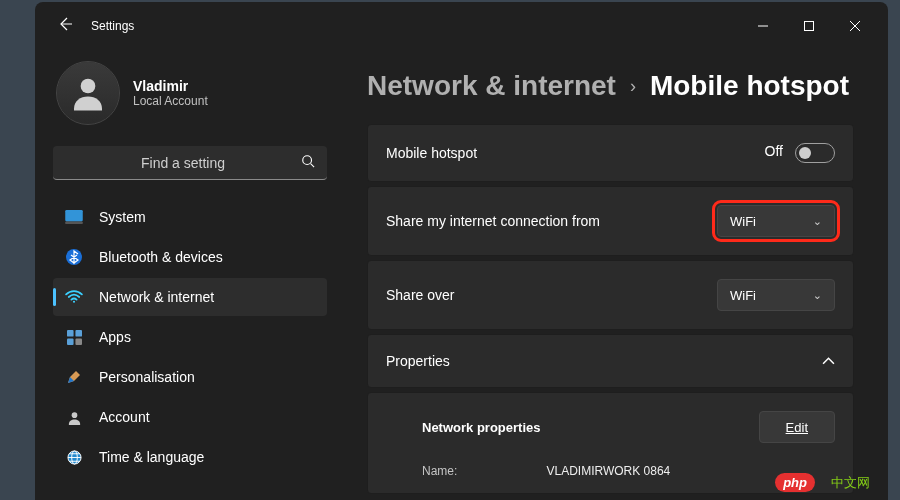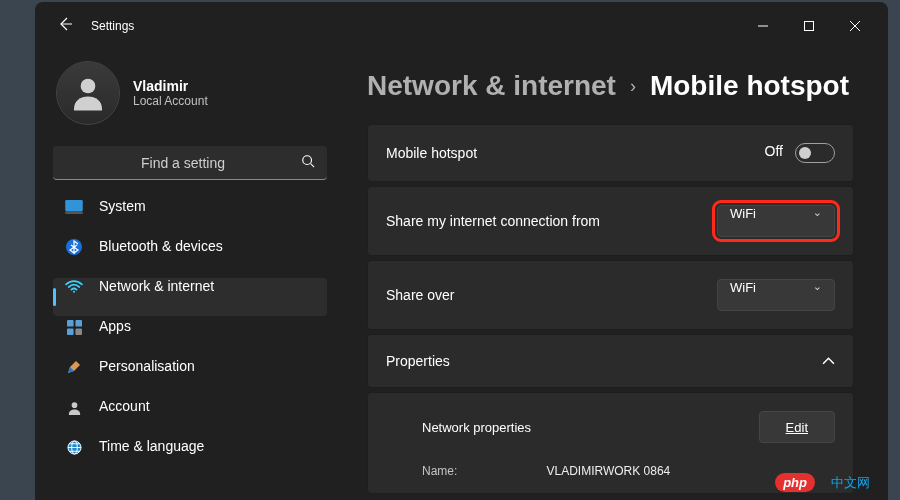--- a/index.html
+++ b/index.html
@@ -44,21 +44,21 @@
   }
   .search input {
     flex: 1; background: transparent; border: none; outline: none;
     color: #fff; font-size: 14px; text-align: center;
   }
   .search input::placeholder { color: #cfcfcf; }
   .search-icon { font-size: 14px; }
 
   .nav { display: flex; flex-direction: column; gap: 2px; padding: 0 4px; }
   .nav-item {
-    display: flex; align-items: flex-start; gap: 16px;
+    display: flex; align-items: center; gap: 16px;
     height: 38px; padding: 0 12px; border-radius: 4px;
     font-size: 14px; cursor: pointer; position: relative;
   }
   .nav-item.active { background: #2d2d2d; }
   .nav-item.active::before {
     content: ""; position: absolute; left: 0; top: 10px; bottom: 10px;
     width: 3px; background: #4cc2ff; border-radius: 2px;
   }
   .nav-icon { width: 18px; height: 18px; display: flex; align-items: center; justify-content: center; font-size: 15px; }
 
@@ -82,54 +82,54 @@
   .toggle {
     width: 40px; height: 20px; border-radius: 10px; border: 1px solid #a0a0a0;
     background: #2b2b2b; position: relative;
   }
   .toggle::after {
     content: ""; width: 12px; height: 12px; border-radius: 50%;
     background: #cfcfcf; position: absolute; left: 3px; top: 3px;
   }
 
   .dropdown {
-    display: flex; align-items: flex-start; justify-content: space-between;
+    display: flex; align-items: center; justify-content: space-between;
     background: #383838; border: 1px solid #454545; border-radius: 4px;
     height: 32px; padding: 0 12px; min-width: 118px; font-size: 13px;
     cursor: pointer;
   }
   .dropdown .chev { font-size: 11px; color: #cfcfcf; }
   .highlight-red { outline: 3px solid #ff2a1a; outline-offset: 2px; border-radius: 4px; }
 
   .contract-icon { font-size: 13px; color: #ffffff; }
 
   .nested-card {
     background: #2b2b2b; border-radius: 4px; border: 1px solid #1e1e1e;
     padding: 0 18px 14px 18px;
   }
   .nested-row { display: flex; align-items: center; padding-top: 18px; }
   .nested-label-group { flex:1; padding-left: 36px; }
-  .nested-label { font-size: 13px; }
+  .nested-label { font-size: 13px; font-weight: bold; }
   .nested-key { font-size: 12px; color: #c5c5c5; display: inline-block; min-width: 120px; }
   .nested-val { font-size: 12px; color: #eeeeee; }
   .edit-btn {
     background: #383838; border: 1px solid #454545; border-radius: 4px;
     height: 32px; padding: 0 26px; font-size: 13px; color:#fff;
     display:flex; align-items:center; cursor:pointer;text-decoration:underline;
   }
 
   .watermark {
     position: absolute; right: 30px; bottom: 8px;
     display:flex; align-items:center; gap:16px;
   }
   .wm-badge {
     background:#e53030; color:#fff; font-weight:700; font-style:italic;
     border-radius: 10px; padding: 2px 8px; font-size:13px;
   }
-  .wm-text { color:#0ea5e9; font-size:13px; }
+  .wm-text { color:#84cc16; font-size:13px; }
 </style>
 </head>
 <body>
 
 <div class="outer-frame">
   <div class="window">
 
     <div class="titlebar">
       <span class="back-arrow">
         <svg viewBox="0 0 16 16" width="16" height="16" fill="none" stroke="#ffffff" stroke-width="1.2">

